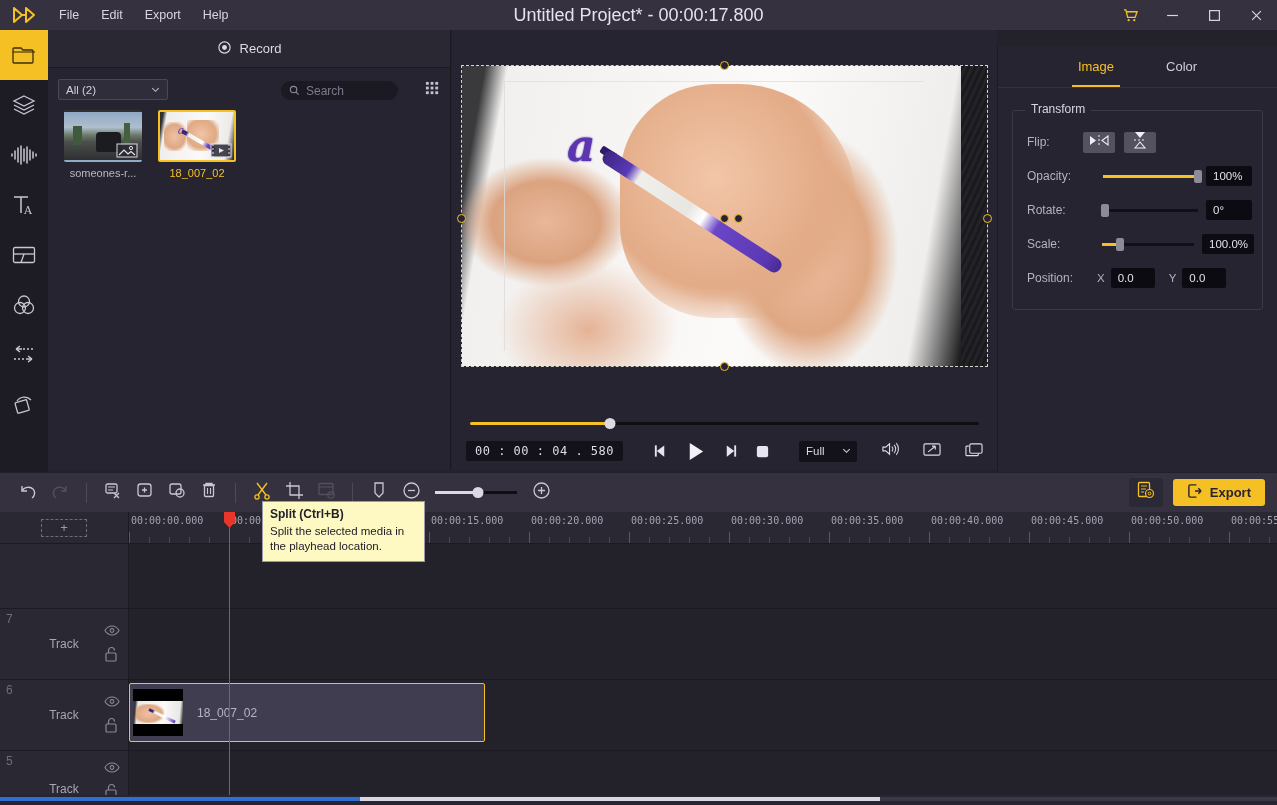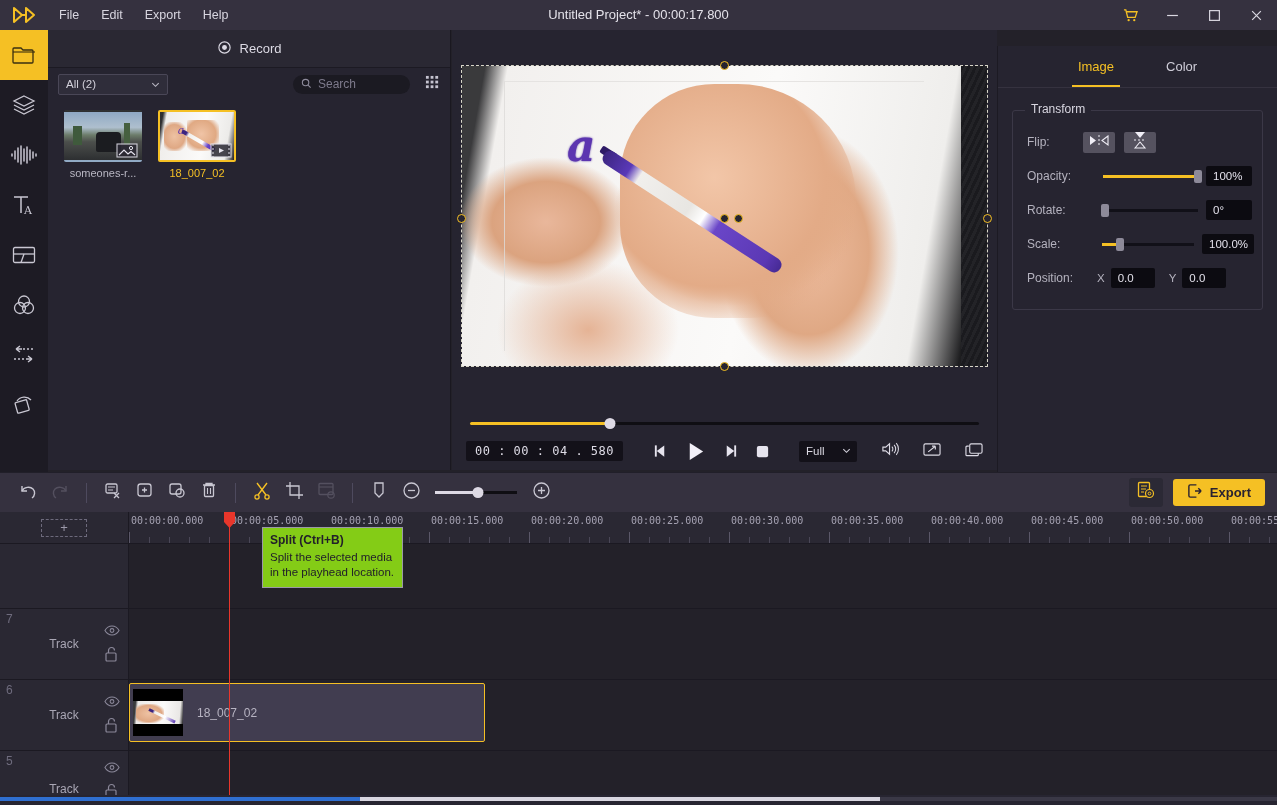--- a/index.html
+++ b/index.html
@@ -20,21 +20,21 @@
   }
   .logo { width: 48px; height: 30px; display: flex; align-items: center; justify-content: center; }
   .logo svg { display: block; }
   .menu { display: flex; align-items: center; height: 30px; }
   .menu-item {
     padding: 0 11px; font-size: 12.5px; color: #d8d6e0; line-height: 30px;
     cursor: default;
   }
   .title-center {
     position: absolute; left: 0; right: 0; top: 0; height: 30px; line-height: 30px;
-    text-align: center; font-size: 13px; color: #e4e2ea; pointer-events: none;
+    text-align: center; font-size: 18px; color: #e4e2ea; pointer-events: none;
   }
   .winbtns { position: absolute; right: 0; top: 0; height: 30px; display: flex; align-items: center; }
   .winbtn {
     width: 42px; height: 30px; display: flex; align-items: center; justify-content: center;
     font-size: 13px; color: #d9d7e1;
   }
   .cart { color: #f0b429; }
 
   
   .rail {
@@ -54,21 +54,21 @@
   }
   .mp-tabs { display: flex; height: 38px; border-bottom: 1px solid #1c1a23; background:#2a2833; }
   .mp-tab {
     flex: 1; display: flex; align-items: center; justify-content: center; gap: 8px;
     font-size: 13px; color: #dcdae4; position: relative;
   }
   .mp-tab + .mp-tab::before {
     content: ''; position: absolute; left: 0; top: 7px; bottom: 7px; width: 1px; background: #46435a;
   }
   .mp-filterbar {
-    height: 32px; display: flex; align-items: center; padding: 0 10px; gap: 8px;
+    height: 32px; display: flex; align-items: flex-end; padding: 0 10px; gap: 20px;
     background: #262430;
   }
   .select-all {
     width: 110px; height: 21px; background: #2f2d3a; border: 1px solid #4a4757;
     border-radius: 2px; display: flex; align-items: center; padding: 0 7px;
     font-size: 11.5px; color: #d2d0da; position: relative;
   }
   .select-all .chev { position: absolute; right: 6px; top: 4px; }
   .search-box {
     margin-left: auto; width: 117px; height: 19px; background: #1b1a22;
@@ -289,21 +289,21 @@
   .clip-label { font-size: 12px; color: #b7b4c2; margin-left: 14px; }
 
   .playhead { position: absolute; left: 229px; top: 0; bottom: 0; width: 1px; background: #e8362b; z-index: 40; }
   .playhead-knob {
     position: absolute; left: -5px; top: 0; width: 11px; height: 16px;
     background: #e8362b; clip-path: polygon(0 0,100% 0,100% 62%,50% 100%,0 62%);
   }
 
   
   .tooltip {
-    position: absolute; left: 262px; top: 527px; width: 141px; background: #84cc16;
+    position: absolute; left: 262px; top: 501px; width: 163px; background: #fef9c3;
     border: 1px solid #9b99a6; padding: 4px 7px 6px 7px; z-index: 99;
     font-size: 11.5px; color: #22202a; line-height: 1.38;
   }
   .tooltip .tt-title { font-weight: 700; font-size: 12px; margin-bottom: 1px; }
 
   
   .bottombar {
     position: absolute; left: 0; top: 795px; width: 1277px; height: 10px;
     background: #272531;
   }

